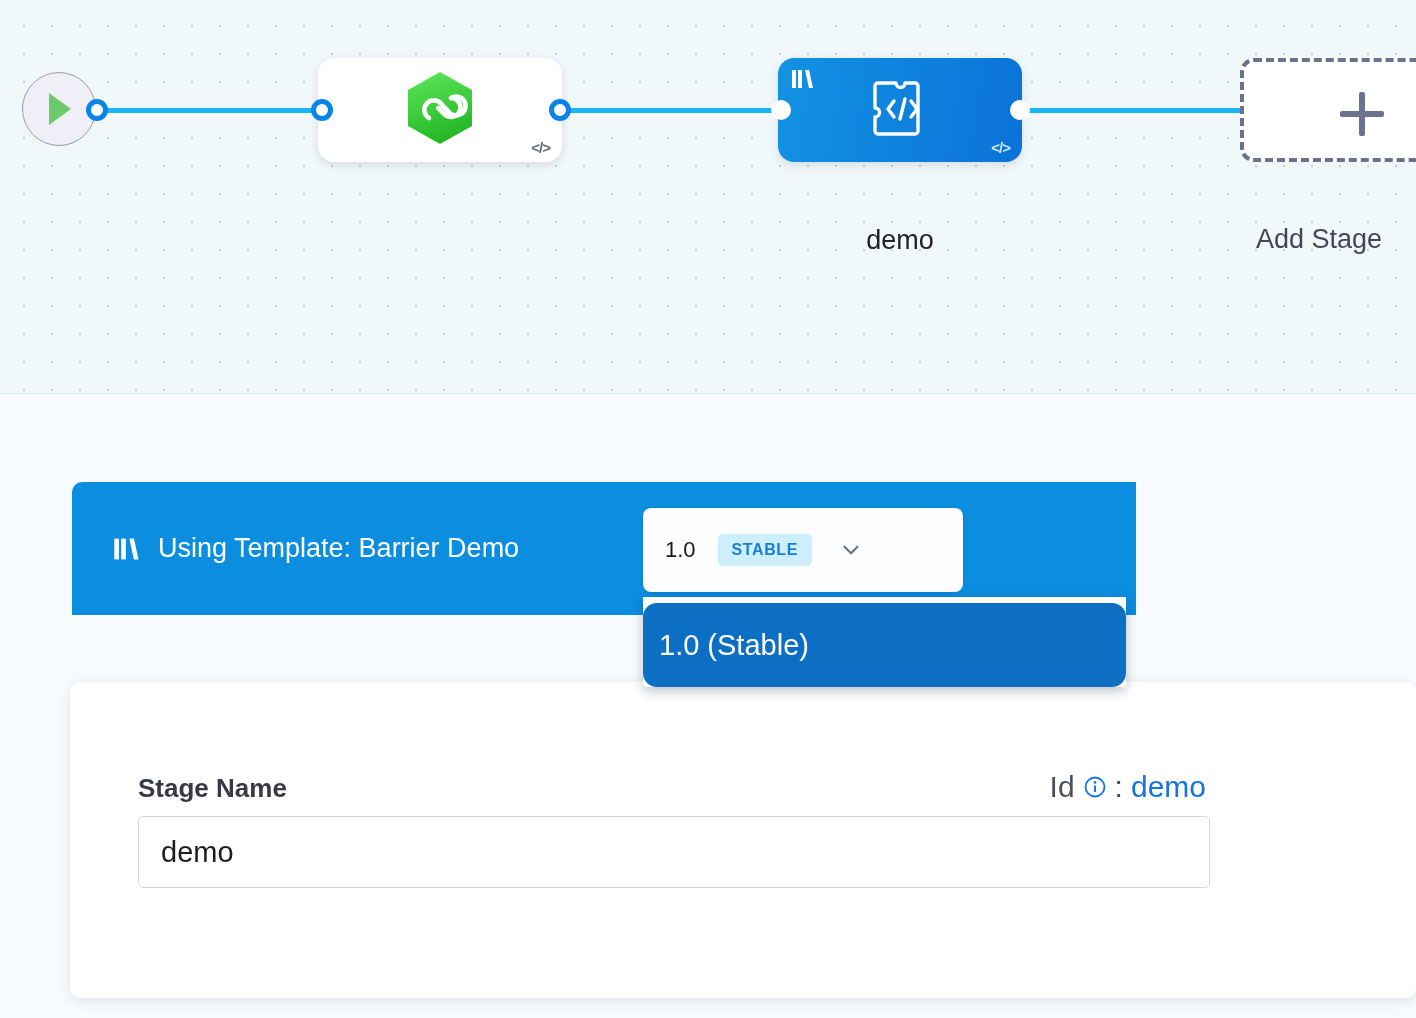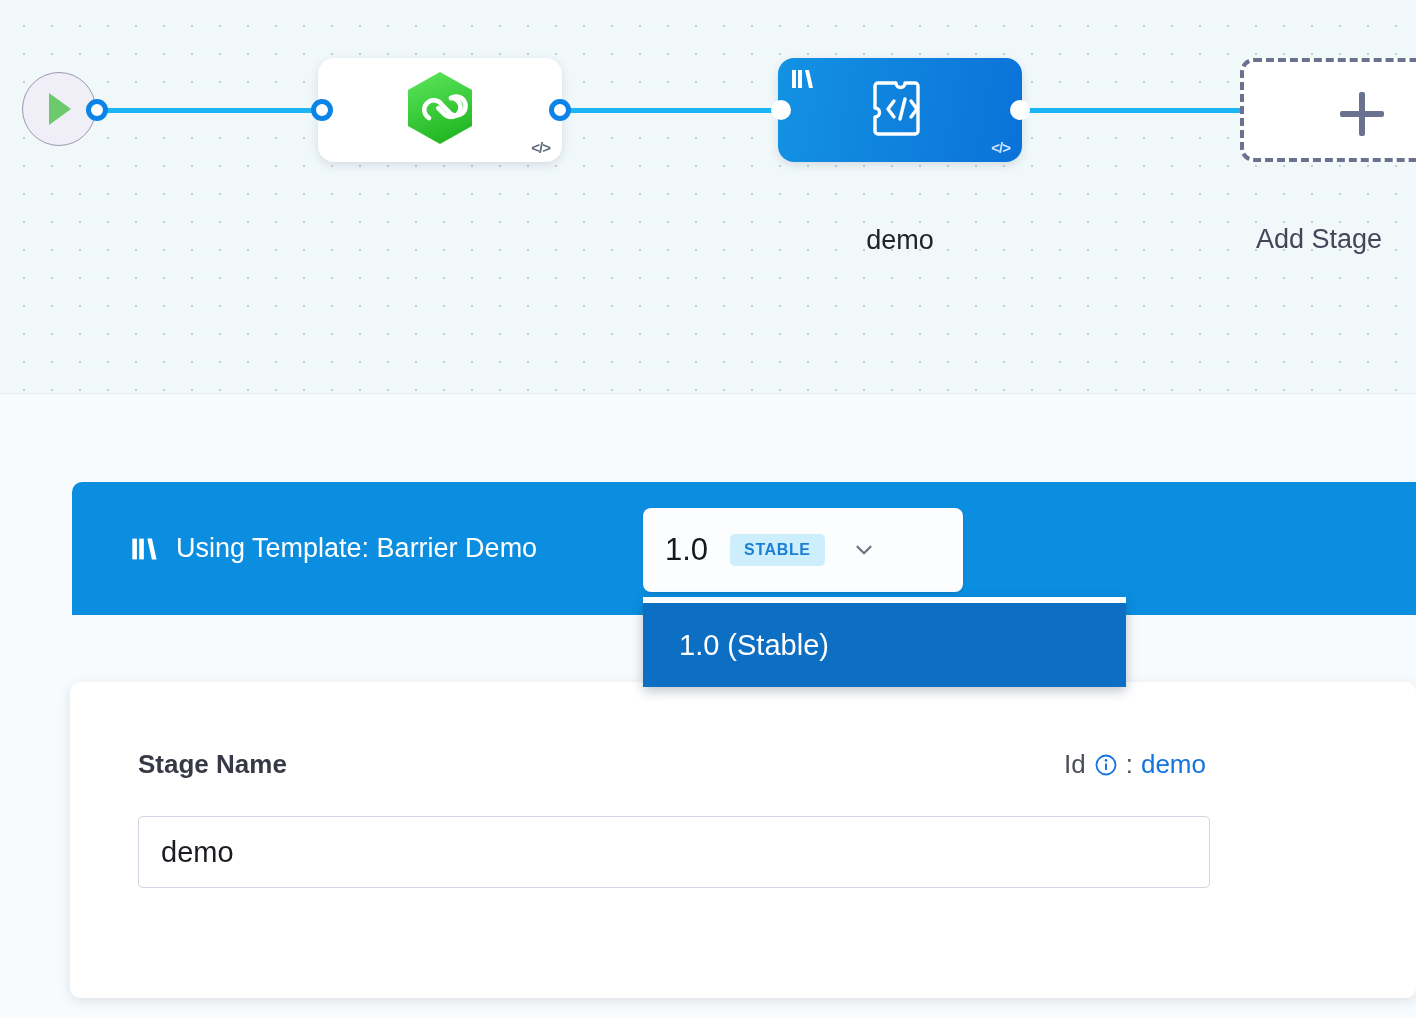--- a/index.html
+++ b/index.html
@@ -159,26 +159,26 @@
     font-size: 27px;
     color: #434659;
     text-align: left;
     white-space: nowrap;
   }
 
   
   #template-banner {
     position: absolute;
     left: 72px; top: 482px;
-    width: 1344px; height: 133px;
+    width: 1064px; height: 133px;
     background: #0b8ee0;
     border-radius: 10px 0 0 0;
     display: flex;
     align-items: center;
-    padding-left: 58px;
+    padding-left: 40px;
     z-index: 10;
   }
   #template-banner .tb-icon { margin-right: 16px; display:flex; align-items:center; }
   #banner-text {
     font-size: 27px;
     color: #ffffff;
     white-space: nowrap;
     margin-right: 20px;
   }
 
@@ -188,21 +188,21 @@
     left: 571px; top: 26px;
     width: 320px; height: 84px;
     background: #fbfdfe;
     border-radius: 8px;
     display: flex;
     align-items: center;
     padding: 0 22px;
     box-shadow: 0 1px 3px rgba(0,0,0,.12);
   }
   #version-number {
-    font-size: 31px;
+    font-size: 22px;
     color: #17181c;
     font-weight: 400;
     margin-right: 22px;
   }
   #version-tag {
     background: #cdeefd;
     color: #1a7fd4;
     font-size: 16px;
     font-weight: 700;
     letter-spacing: .6px;
@@ -223,53 +223,54 @@
     background: #ffffff;
     border-radius: 0 0 4px 4px;
     box-shadow: 0 4px 12px rgba(20,40,70,.28);
     padding-top: 6px;
     z-index: 20;
   }
   .dd-option {
     height: 84px;
     display: flex;
     align-items: center;
-    padding-left: 36px;
+    padding-left: 16px;
     font-size: 29px;
     color: #ffffff;
     background: #0c6fc4;
+    border-radius: 14px;
   }
 
   
   #detail-card {
     position: absolute;
     left: 70px; top: 682px;
     width: 1346px; height: 316px;
     background: #ffffff;
     border-radius: 10px;
     box-shadow: 0 3px 12px rgba(40,60,90,.13);
     z-index: 5;
   }
   #field-header {
     position: absolute;
-    left: 68px; top: 67px;
+    left: 68px; top: 88px;
     width: 1068px;
     display: flex;
     align-items: flex-end;
     justify-content: space-between;
   }
   #stage-name-label {
     font-size: 26px;
     font-weight: 700;
     color: #383946;
   }
   #id-row {
     display: flex;
     align-items: center;
-    font-size: 26px;
+    font-size: 30px;
     color: #4c4f5c;
     gap: 8px;
   }
   #id-value { color: #1474e0; }
   #id-colon { color: #4c4f5c; }
 
   #stage-name-input {
     position: absolute;
     left: 68px; top: 134px;
     width: 1072px; height: 72px;

